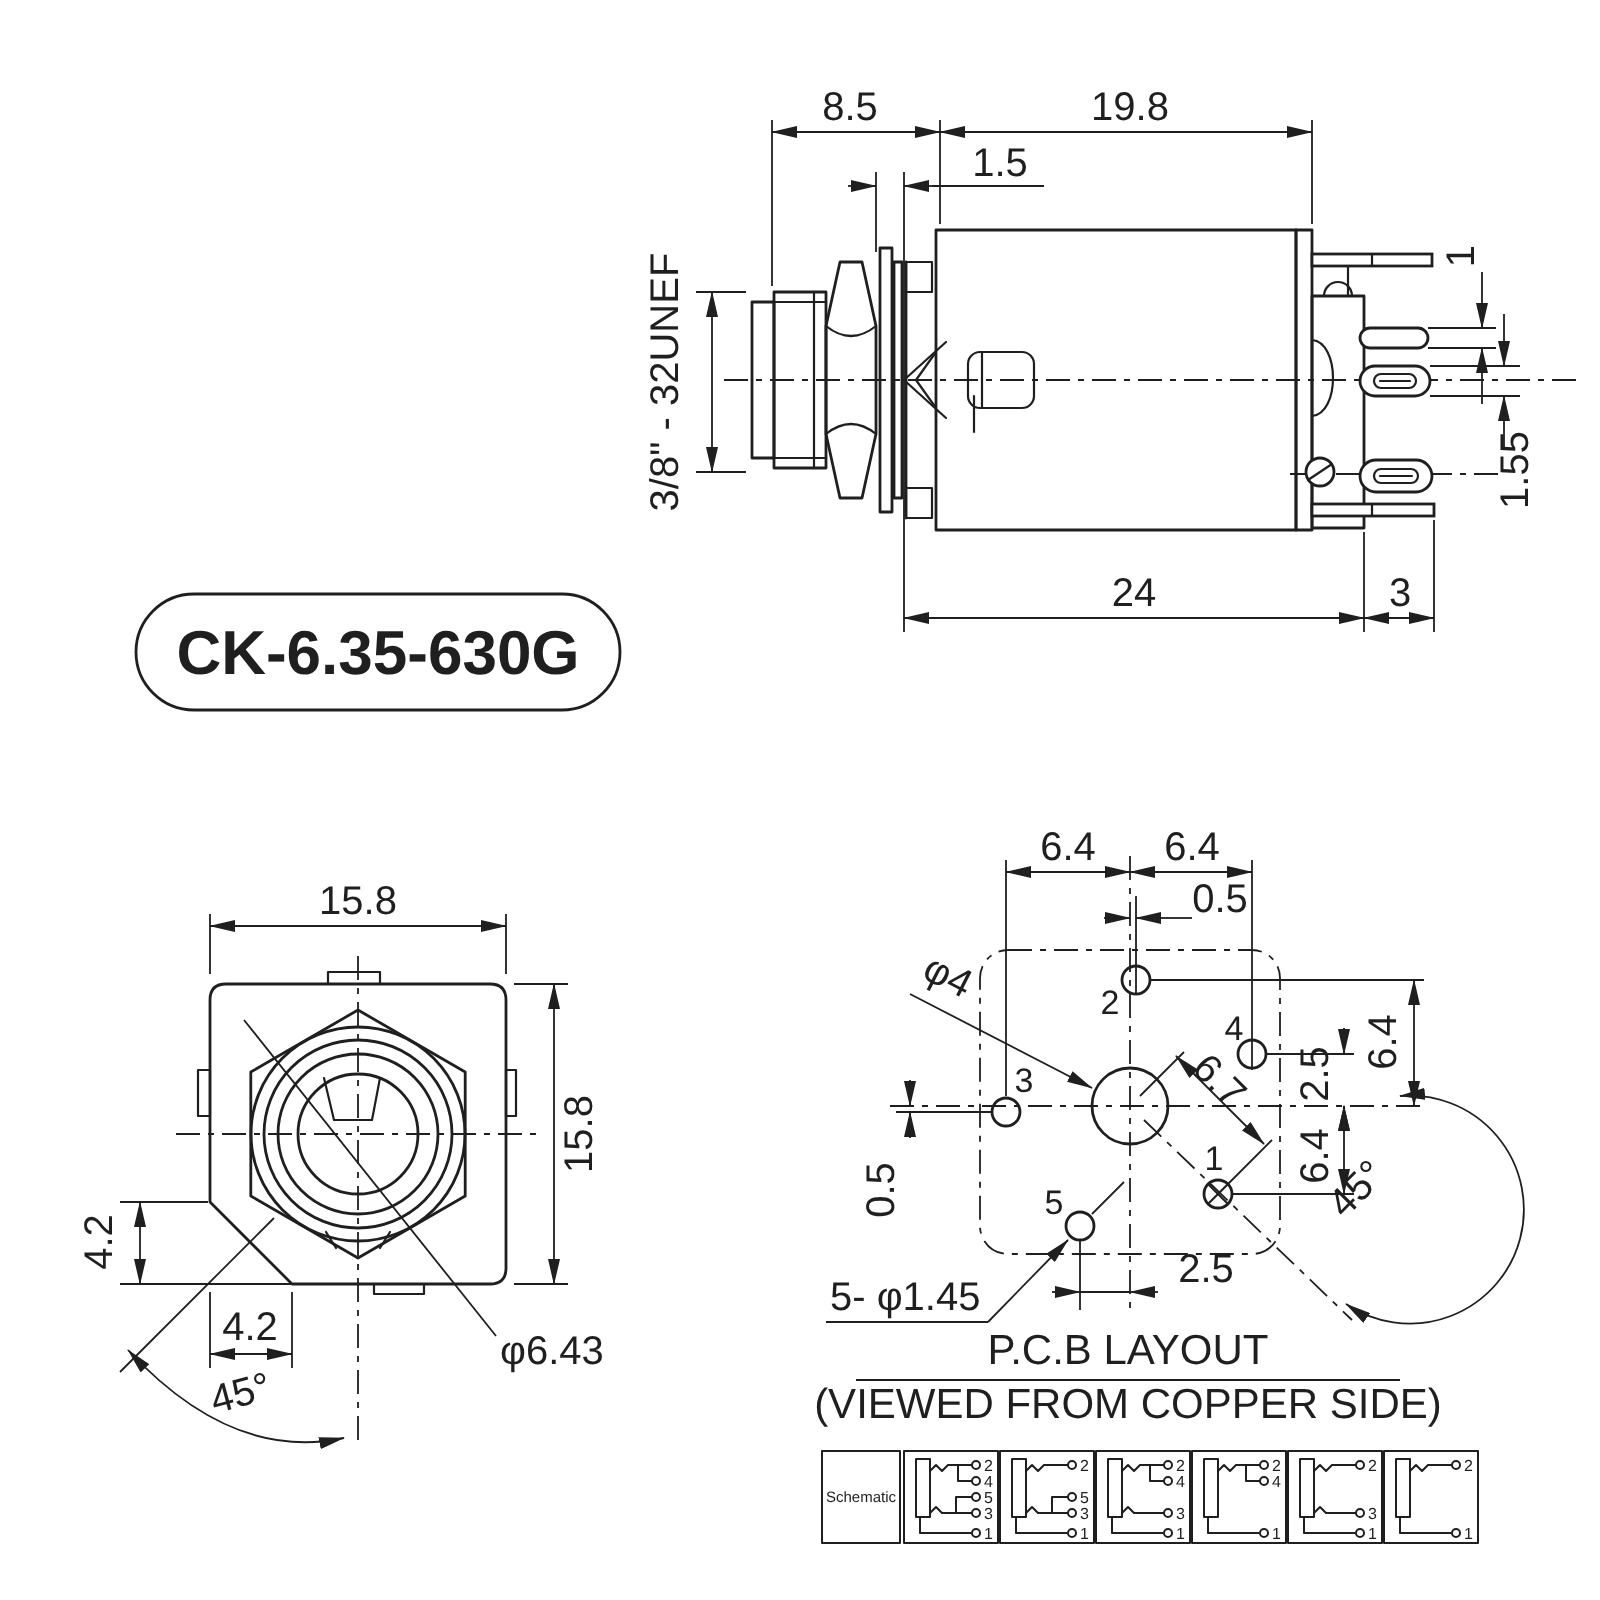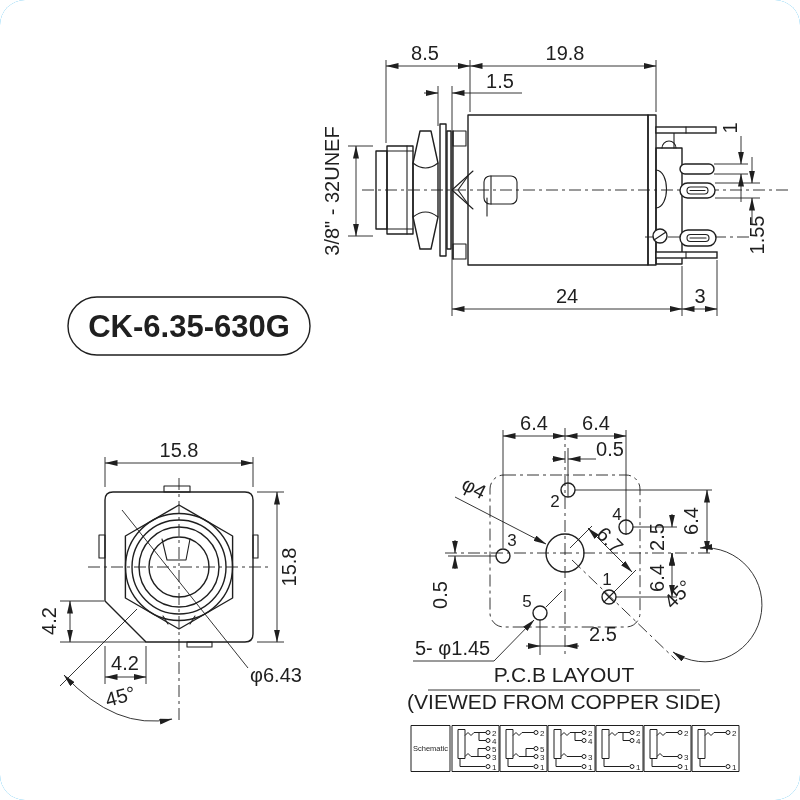--- a/index.html
+++ b/index.html
@@ -1,16 +1,16 @@
 <!DOCTYPE html>
 <html><head>
 <meta charset="utf-8">
 <style>
   html,body{margin:0;padding:0;background:#ffffff;}
-  .stage{position:relative;width:800px;height:800px;background:#0ea5e9;overflow:hidden;border-radius:25px;}
+  .stage{position:relative;width:800px;height:800px;background:#0ea5e9;overflow:hidden;}
   svg{display:block;}
   text{fill:#1f1f1f;font-family:"Liberation Sans",sans-serif;}
   .ol{stroke:#1f1f1f;stroke-width:1.4;fill:none;stroke-linejoin:round;stroke-linecap:round;}
   .ol2{stroke:#1f1f1f;stroke-width:1.1;fill:none;stroke-linejoin:round;stroke-linecap:round;}
   .thin{stroke:#1f1f1f;stroke-width:0.9;fill:none;}
   .dim{stroke:#1f1f1f;stroke-width:0.9;fill:none;}
   .cl{stroke:#1f1f1f;stroke-width:0.9;fill:none;stroke-dasharray:12 4 3 4;}
   .wfill{fill:#ffffff;stroke:#1f1f1f;stroke-width:1.4;}
   .dt{font-size:20px;}
   .dts{font-size:17px;}

